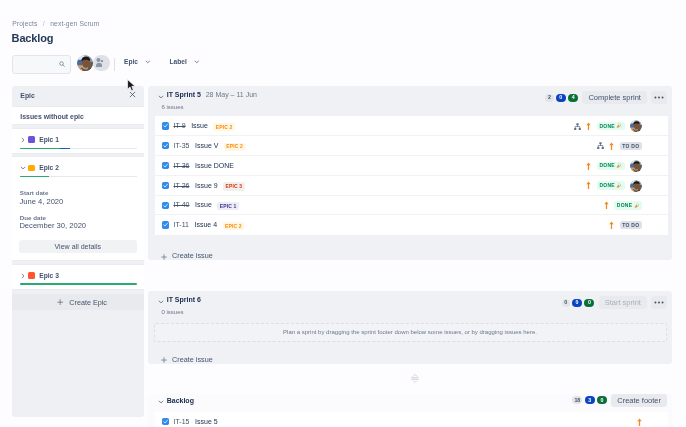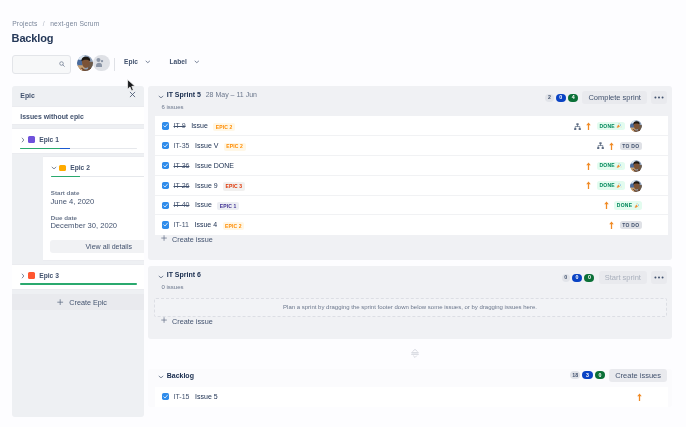--- a/index.html
+++ b/index.html
@@ -48,21 +48,21 @@
   .ep-bar i{position:absolute;top:0;height:1.8px;display:block;}
   .ep-field-lbl{position:absolute;left:7.8px;font-size:6.2px;font-weight:700;color:#6b778c;white-space:nowrap;}
   .ep-field-val{position:absolute;left:7.4px;font-size:7.6px;color:#42526e;white-space:nowrap;}
   .ep-detail-btn{position:absolute;left:6.8px;width:118px;height:13.5px;background:#f1f2f4;border-radius:3px;
                  font-size:7.05px;font-weight:400;color:#42526e;display:flex;align-items:center;justify-content:center;}
   .ep-create{position:absolute;left:0;top:207.9px;width:140px;height:16.4px;background:#e9eaee;
              display:flex;align-items:center;justify-content:center;gap:5.8px;font-size:7.2px;font-weight:400;color:#42526e;}
 
   
   .board{position:absolute;left:148px;top:86px;width:524px;}
-  .sprint{position:relative;width:524px;background:#f0f1f4;border-radius:3px;overflow:hidden;margin-bottom:6px;}
+  .sprint{position:relative;width:524px;background:#f0f1f4;border-radius:3px;overflow:hidden;margin-bottom:31px;}
   .sprint.plain{background:#fbfbfd;margin-bottom:0;}
   .sp-head{position:relative;height:30.4px;}
   .sp-chev{position:absolute;left:10.3px;top:7.6px;line-height:0;}
   .sp-title{position:absolute;left:18.7px;top:5.2px;font-size:7px;font-weight:700;color:#172b4d;white-space:nowrap;}
   .sp-dates{position:absolute;left:57.7px;top:5.2px;font-size:7px;color:#6b778c;white-space:nowrap;}
   .sp-count{position:absolute;left:13.5px;top:18.2px;font-size:6px;color:#6b778c;white-space:nowrap;}
   .sp-head.compact .sp-title{top:3.2px;}
   .sp-head.compact .sp-chev{top:5.6px;}
   .sp-head.compact .sp-right{top:0px;right:5px;}
   .sp-right{position:absolute;right:5.1px;top:4.9px;display:flex;align-items:center;gap:0px;}
@@ -85,21 +85,21 @@
   .i-sum{position:absolute;top:5.8px;font-size:7px;color:#172b4d;white-space:nowrap;}
   .i-epic{position:absolute;top:6.6px;height:8.2px;border-radius:2px;padding:0 2.5px;box-sizing:border-box;
           font-size:5px;font-weight:700;letter-spacing:.15px;display:inline-flex;align-items:center;line-height:1;white-space:nowrap;}
   .i-right{position:absolute;right:25.8px;top:0;height:19.8px;display:flex;align-items:center;gap:5.4px;}
   .i-status{height:8.4px;border-radius:2.5px;padding:0 2.6px;box-sizing:border-box;font-size:5px;font-weight:700;
             letter-spacing:.25px;display:inline-flex;align-items:center;gap:1.5px;line-height:1;white-space:nowrap;}
   .i-status.todo{background:#dfe1e6;color:#42526e;}
   .i-status.done{background:#e3fcef;color:#00875a;}
   .i-avatar{width:12px;height:12px;border-radius:50%;overflow:hidden;line-height:0;}
 
-  .create-issue{position:relative;height:24.8px;background:transparent;display:flex;align-items:flex-start;gap:5.3px;padding-left:12.7px;
+  .create-issue{position:relative;height:24.8px;background:transparent;display:flex;align-items:flex-end;gap:5.3px;padding-left:12.7px;
                 font-size:7.25px;color:#42526e;box-sizing:border-box;}
   .create-issue.short{height:21.4px;}
   .dropzone{position:relative;margin:1.3px 5.5px 0 5.5px;height:19.5px;border:1px dashed #dcdee4;border-radius:2px;
             display:flex;align-items:center;justify-content:center;font-size:6px;color:#6b778c;background:#f2f3f6;
             box-sizing:border-box;}
 
   .drag-handle{position:relative;height:30.2px;display:flex;align-items:center;justify-content:center;padding-left:9.2px;box-sizing:border-box;}
   .sprint.nomargin{margin-bottom:0;}
 
   .i-epic.ep-orange{background:#fff7e6;color:#ff8b00;}
@@ -192,21 +192,21 @@
           <span class="ep-chev"><svg width="6" height="6" viewBox="0 0 10 10">
               <path d="M3.7 1.8 L6.4 5 L3.7 8.2" fill="none" stroke="#42526e" stroke-width="1.15" stroke-linecap="round" stroke-linejoin="round"></path>
             </svg></span>
           <span class="ep-swatch" style="background:#6f52db"></span>
           <span class="ep-name">Epic 1</span>
           <span class="ep-bar" style="top:18.8px">
             <i style="left:0%;width:34%;background:#2aa96e"></i>
             <i style="left:34%;width:9%;background:#1a5ad0"></i>
           </span>
         </div>
-        <div class="ep-card" style="top: 69.9px; height: 105.6px; margin-left: 31px;">
+        <div class="ep-card" style="top: 69.9px; height: 105.6px;">
           <span class="ep-chev"><svg width="6" height="6" viewBox="0 0 10 10">
               <path d="M1.8 3.7 L5 6.4 L8.2 3.7" fill="none" stroke="#42526e" stroke-width="1.15" stroke-linecap="round" stroke-linejoin="round"></path>
             </svg></span>
           <span class="ep-swatch" style="background:#ffab00"></span>
           <span class="ep-name">Epic 2</span>
           <span class="ep-bar" style="top:18.8px">
             <i style="left:0%;width:25%;background:#2aa96e"></i>
           </span>
           <span class="ep-field-lbl" style="top:32.5px">Start date</span>
           <span class="ep-field-val" style="top:39.9px">June 4, 2020</span>
@@ -552,21 +552,21 @@
           <span class="sp-chev"><svg width="6" height="6" viewBox="0 0 10 10">
               <path d="M1.8 3.7 L5 6.4 L8.2 3.7" fill="none" stroke="#42526e" stroke-width="1.15" stroke-linecap="round" stroke-linejoin="round"></path>
             </svg></span>
           <span class="sp-title">Backlog</span>
           <span class="sp-right">
             <span class="pills" style="display:inline-flex;align-items:center;gap:2.1px;margin-right:4.2px">
               <span class="pill gray">18</span>
               <span class="pill blue">3</span>
               <span class="pill green">0</span>
             </span>
-            <span class="sp-btn">Create issues</span>
+            <span class="sp-btn">Create footer</span>
           </span>
         </div>
         <div class="issues">
           <div class="issue">
             <span class="i-type">
               <svg width="7.1" height="7.1" viewBox="0 0 10 10" style="display:block">
                 <path d="M2.5 5.3 L4.3 7.1 L7.7 3.0" fill="none" stroke="#fff" stroke-width="1.05" stroke-linecap="round" stroke-linejoin="round"></path>
               </svg>
             </span>
             <span class="i-key">IT-15</span>

